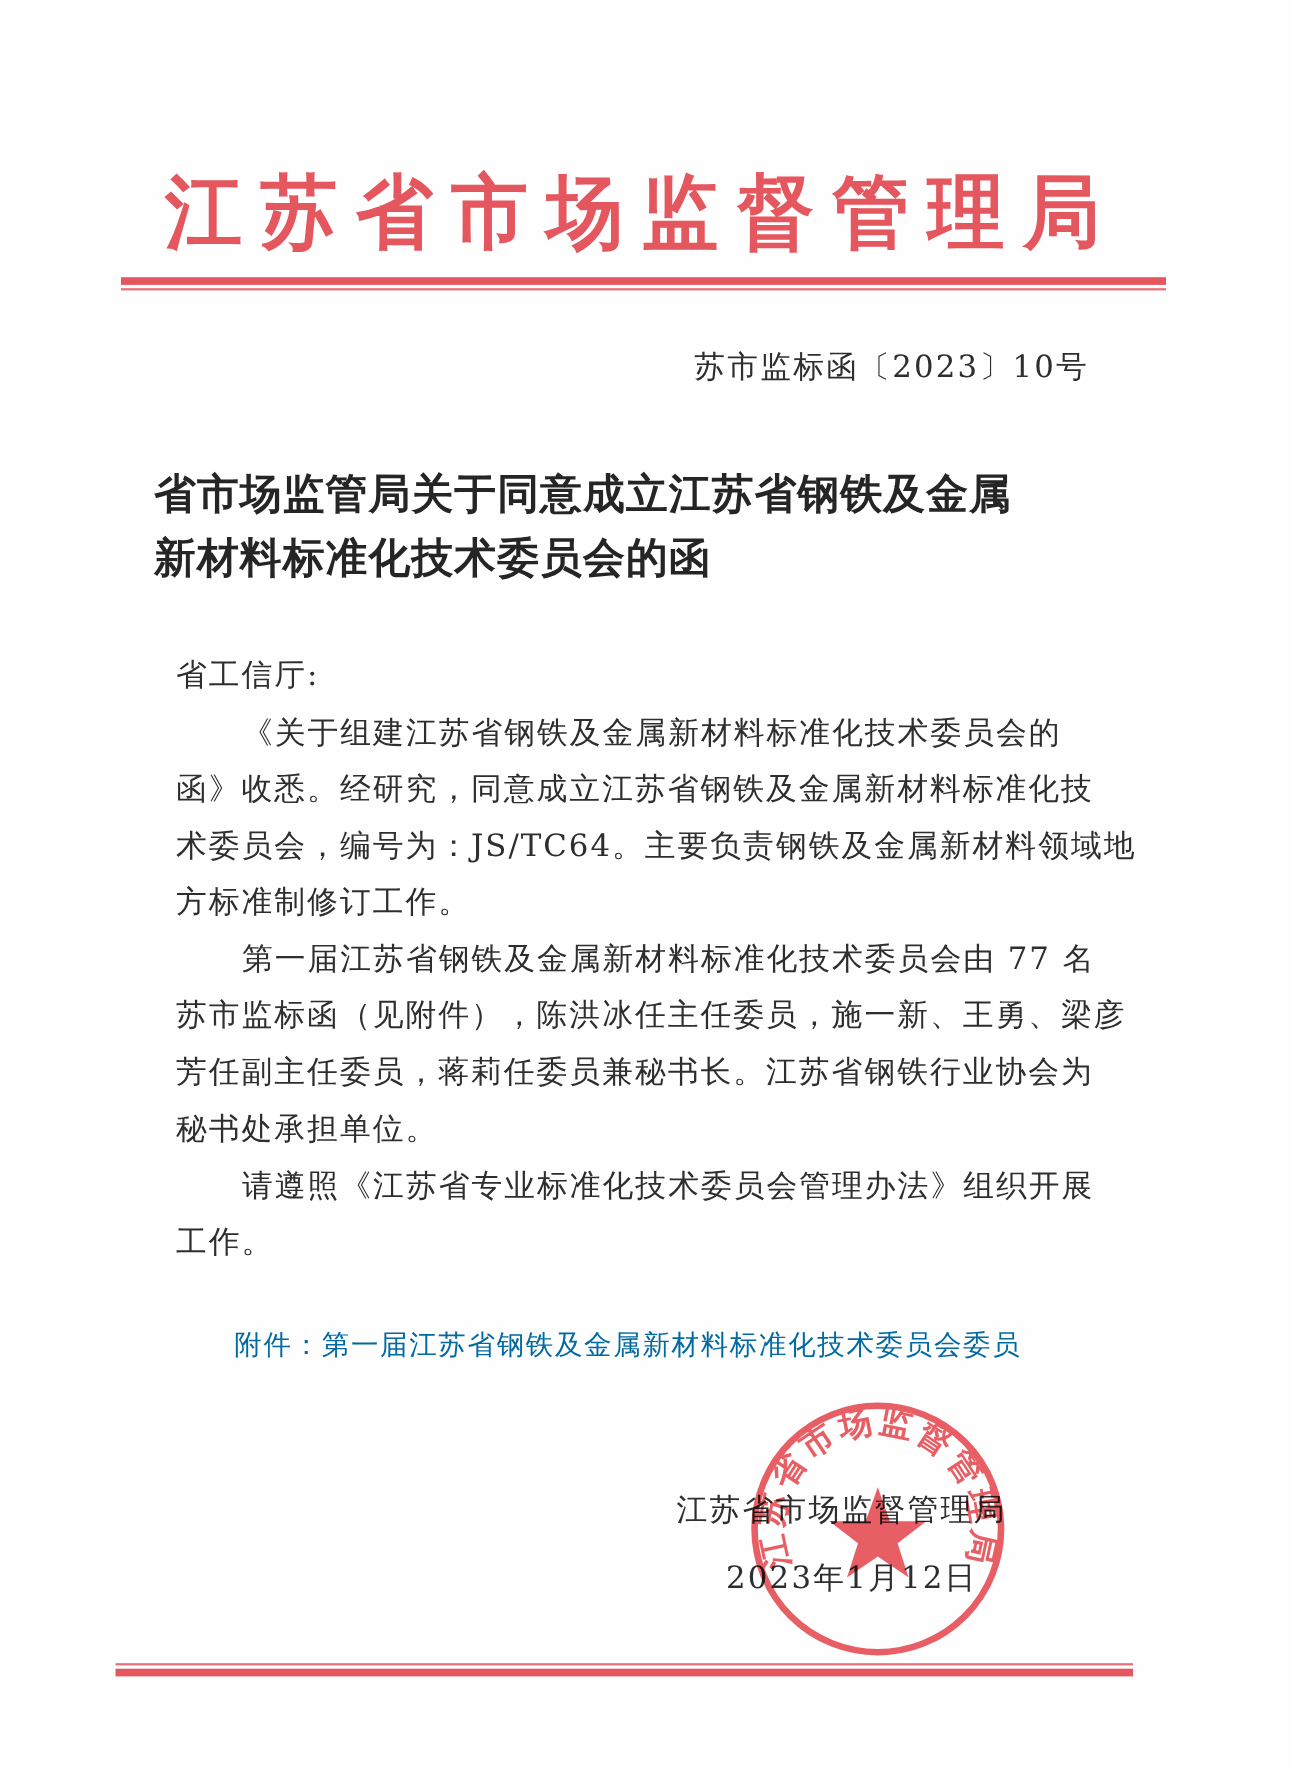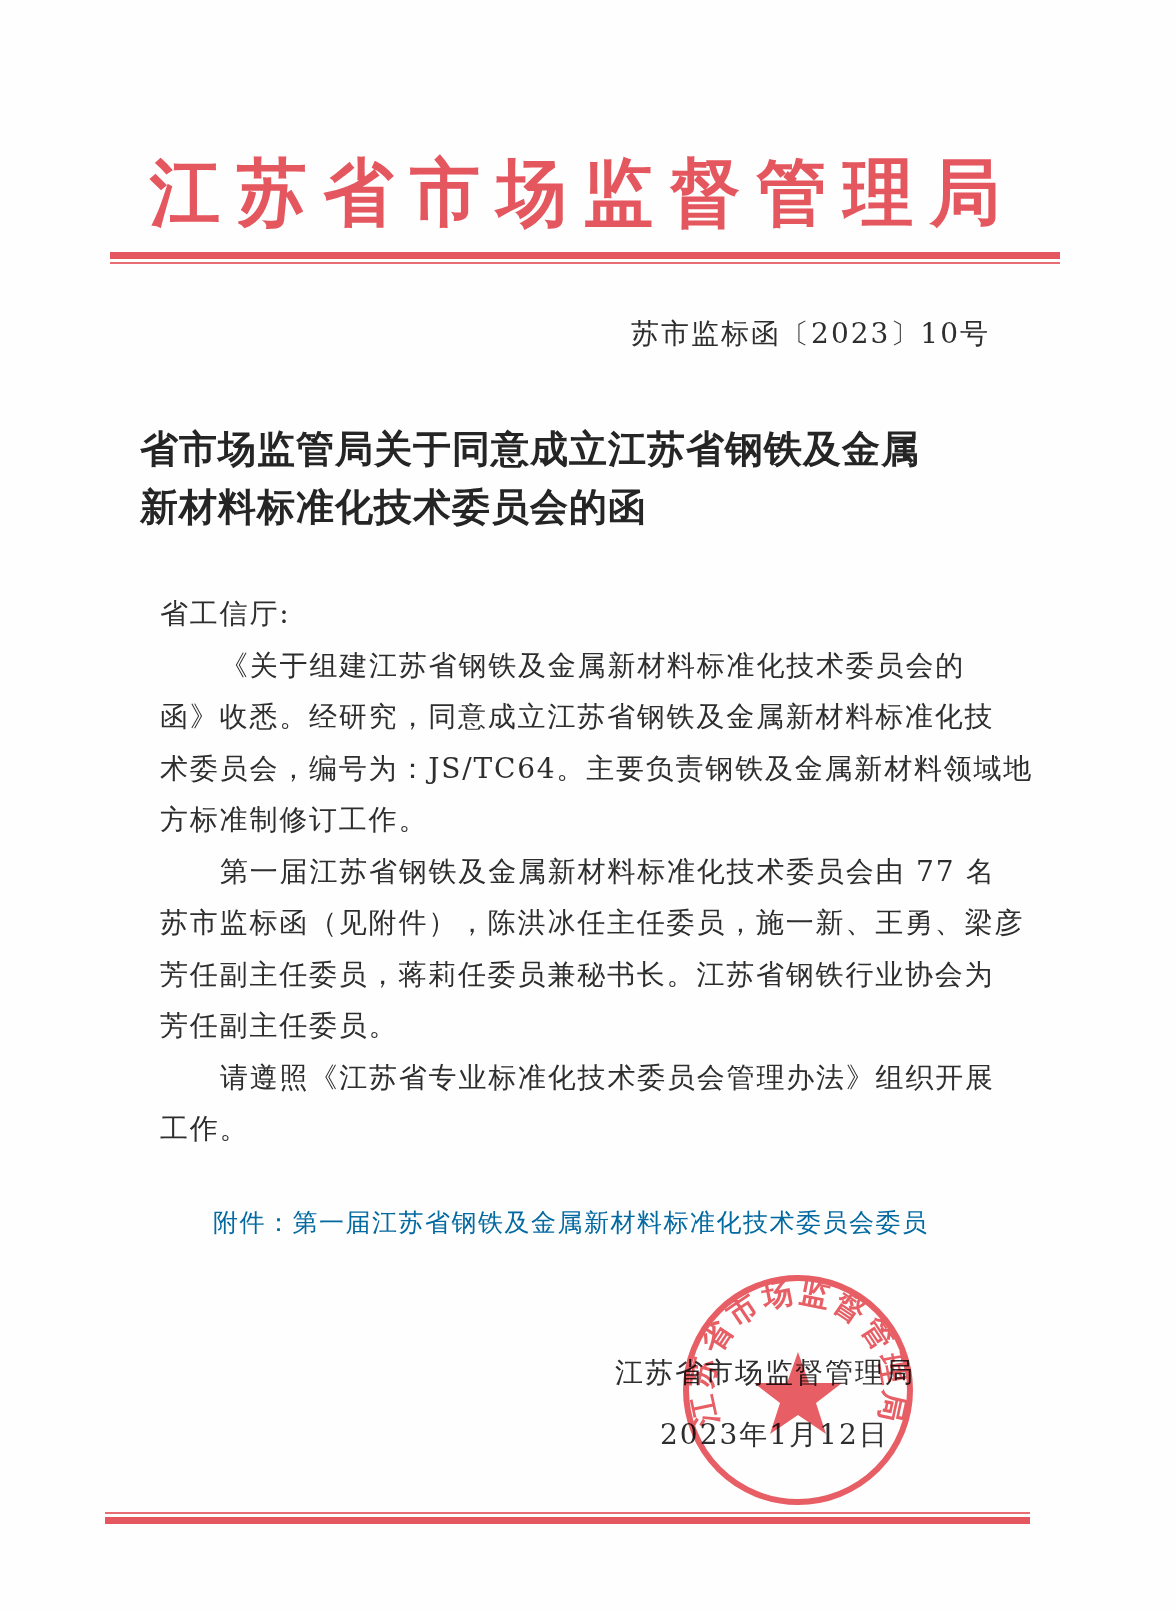--- a/index.html
+++ b/index.html
@@ -177,21 +177,21 @@
 
   <div class="body">
     <div class="line">省工信厅:</div>
     <div class="line indent">《关于组建江苏省钢铁及金属新材料标准化技术委员会的</div>
     <div class="line">函》收悉。经研究，同意成立江苏省钢铁及金属新材料标准化技</div>
     <div class="line">术委员会，编号为：JS/TC64。主要负责钢铁及金属新材料领域地</div>
     <div class="line">方标准制修订工作。</div>
     <div class="line indent">第一届江苏省钢铁及金属新材料标准化技术委员会由 77 名</div>
     <div class="line">苏市监标函（见附件），陈洪冰任主任委员，施一新、王勇、梁彦</div>
     <div class="line">芳任副主任委员，蒋莉任委员兼秘书长。江苏省钢铁行业协会为</div>
-    <div class="line">芳任副主任委员。</div>
+    <div class="line">秘书处承担单位。</div>
     <div class="line indent">请遵照《江苏省专业标准化技术委员会管理办法》组织开展</div>
     <div class="line">工作。</div>
   </div>
 
   <div class="attachment">
     <div class="line">附件：第一届江苏省钢铁及金属新材料标准化技术委员会委员</div>
   </div>
 
   <div class="signature">
     <div class="org">江苏省市场监督管理局</div>

